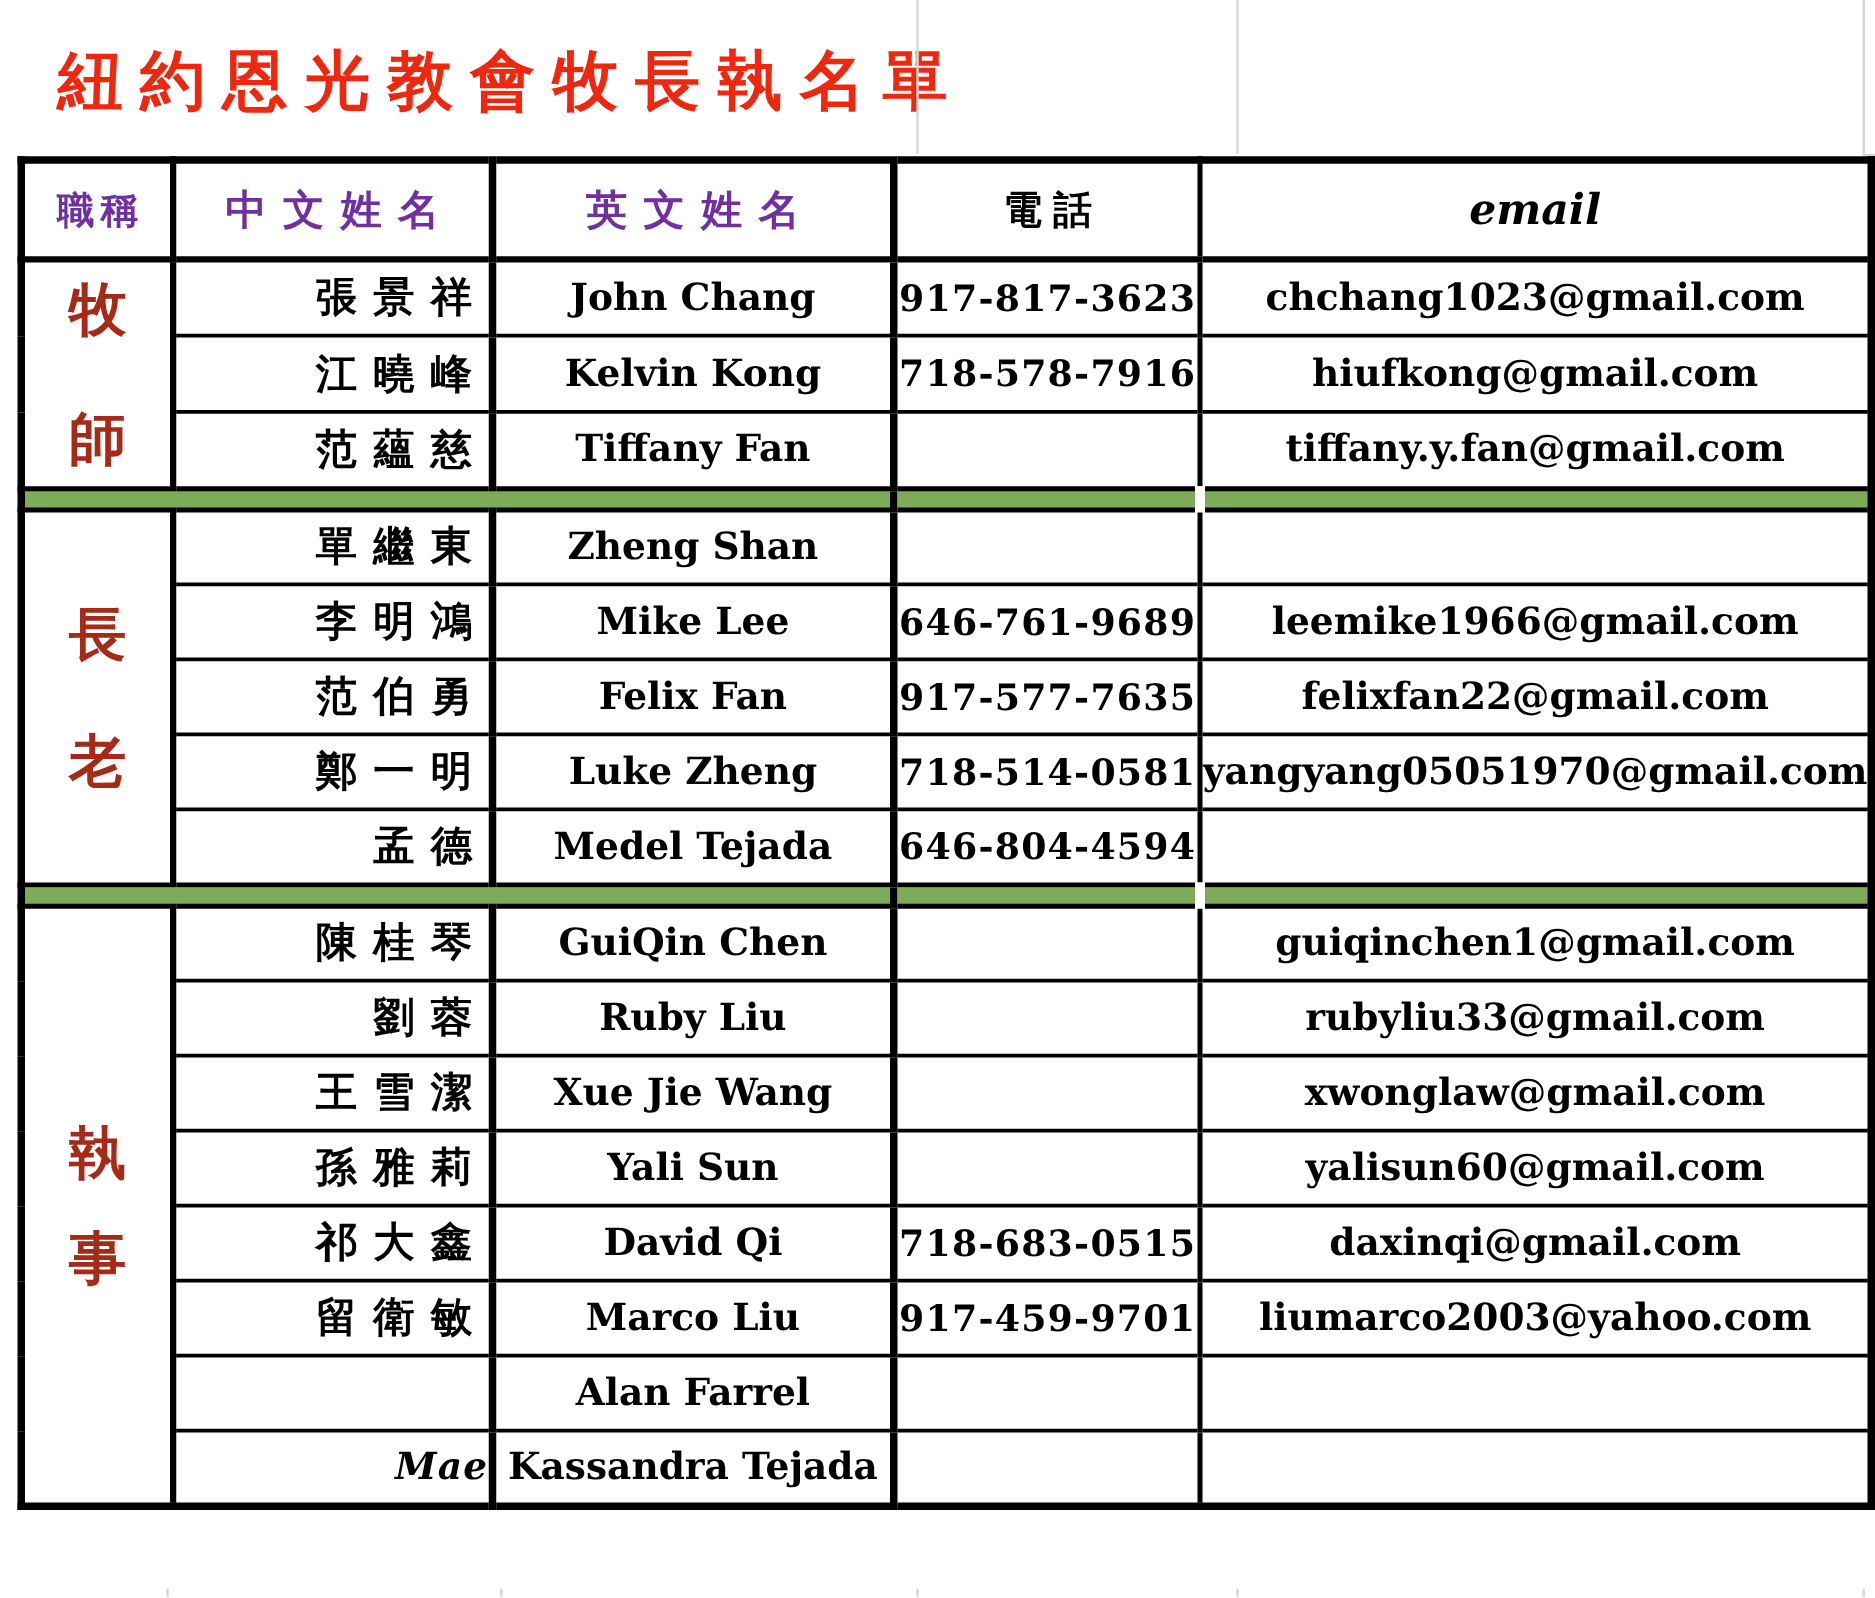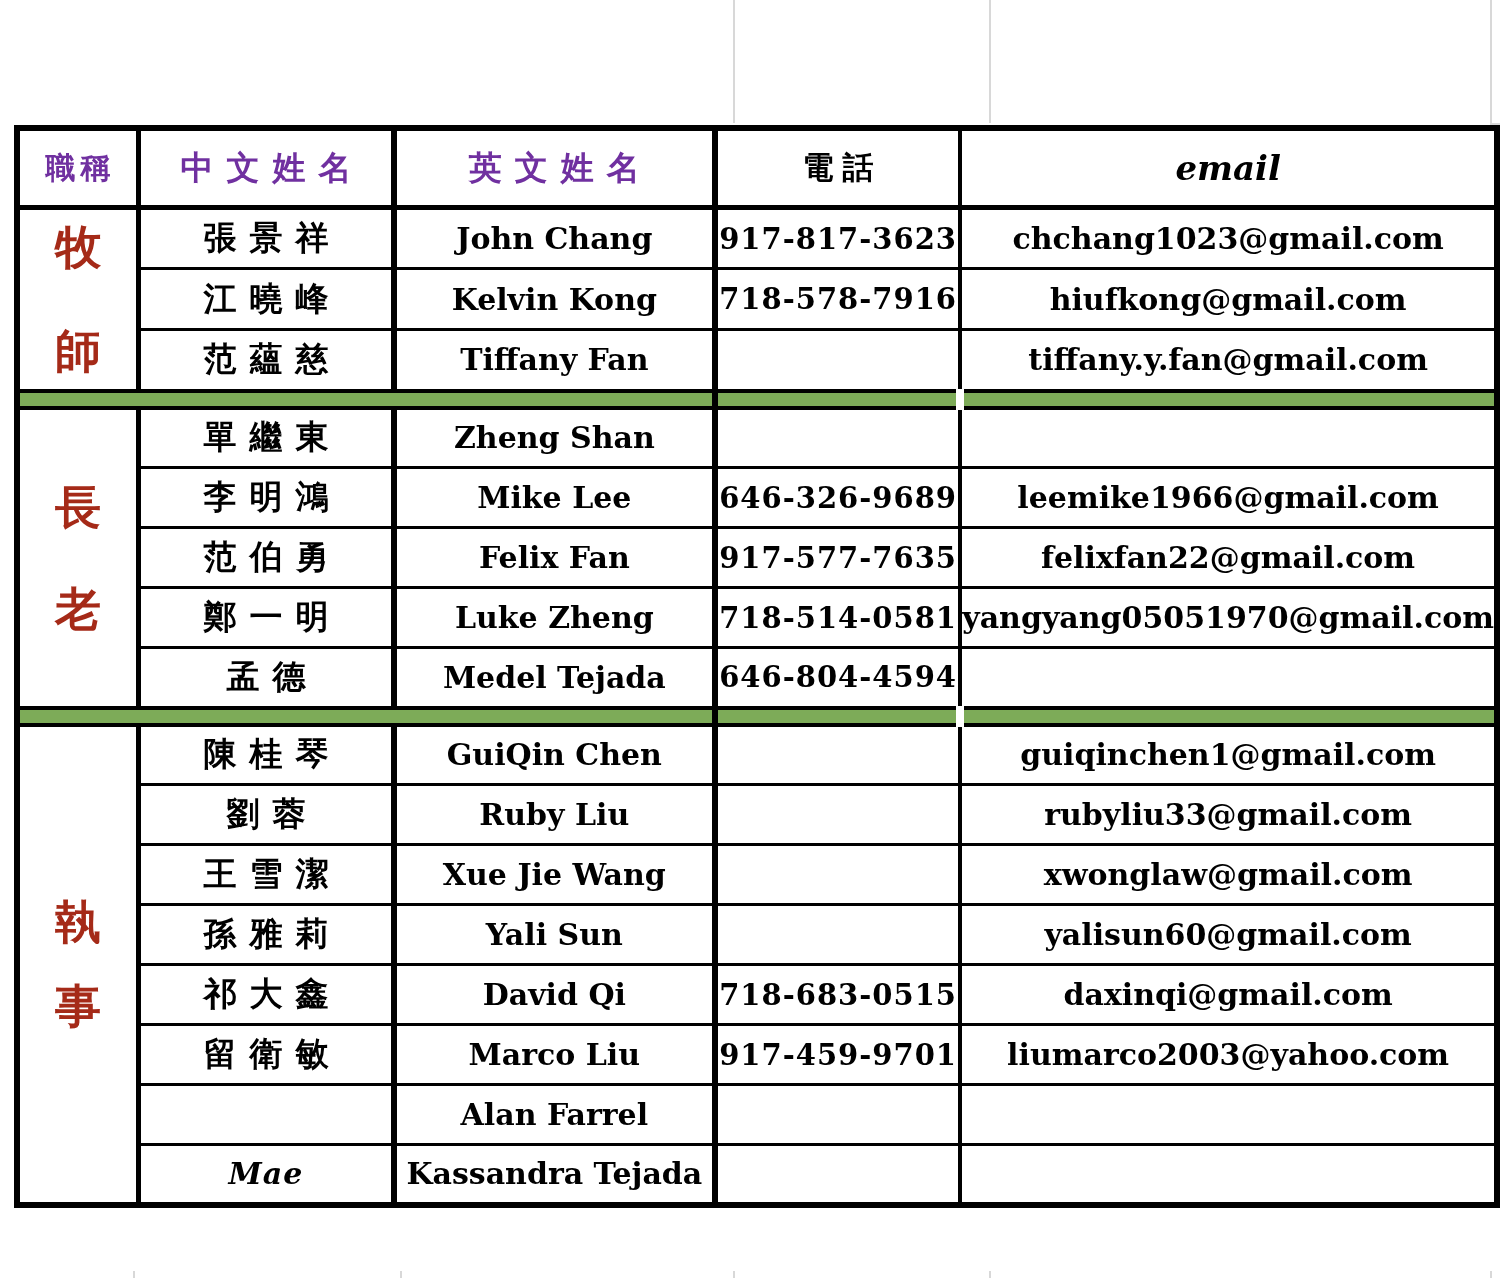--- a/index.html
+++ b/index.html
@@ -31,21 +31,21 @@
   tr.r{height:60px;}
   tr.rp{height:61px;}
 
   .zh{font-family:"DejaVu Sans",sans-serif;font-weight:bold;}
   .hp{color:#7030a0;}
   .h-role{font-size:30px;letter-spacing:5px;text-indent:5px;}
   .h-name{font-size:33px;letter-spacing:13px;text-indent:13px;}
   .h-phone{font-size:31px;letter-spacing:9px;text-indent:9px;color:#000;}
   .h-email{font-size:34px;font-style:italic;font-family:"DejaVu Serif",serif;color:#000;}
 
-  .cn{font-size:33px;letter-spacing:13px;text-indent:13px;}
+  .cn{font-size:33px;letter-spacing:13px;text-indent:13px;text-align:right;}
   .en{font-size:30px;font-weight:bold;text-align:center;}
   .phone{font-size:29px;font-weight:bold;letter-spacing:1px;}
   .email{font-size:30px;font-weight:bold;}
   .latin{font-family:"DejaVu Serif",serif;font-style:italic;font-weight:bold;
          font-size:30px;letter-spacing:1px;text-indent:0;}
 
   .rolecell{border-right-width:5px;}
   .stack{display:flex;flex-direction:column;align-items:center;justify-content:center;
          color:#a52a18;font-family:"DejaVu Sans",sans-serif;font-weight:bold;font-size:46px;line-height:1;}
   .g0 .stack{gap:58px;}
@@ -54,20 +54,21 @@
 
   tr.sep td{background:#7dab58;height:13px;border-top:4px solid #000;border-bottom:4px solid #000;}
   td.sep-mid{border-left:6px solid #000;}
   td.sep-right{border-left:8px solid #ffffff;}
 </style>
 </head>
 <body>
 
 <div class="canvas">
 
+  <div class="title">紐約恩光教會牧長執名單</div>
 
   <div class="gl" style="left:733px;top:0;width:2px;height:123px;"></div>
   <div class="gl" style="left:989px;top:0;width:2px;height:123px;"></div>
   <div class="gl" style="left:1490px;top:0;width:2px;height:123px;"></div>
   <div class="gl" style="left:1490px;top:123px;width:10px;height:2px;"></div>
 
   <div class="gl" style="left:133px;top:1271px;width:2px;height:7px;"></div>
   <div class="gl" style="left:400px;top:1271px;width:2px;height:7px;"></div>
   <div class="gl" style="left:733px;top:1271px;width:2px;height:7px;"></div>
   <div class="gl" style="left:989px;top:1271px;width:2px;height:7px;"></div>
@@ -133,21 +134,21 @@
           </div>
         </td>
         <td class="c2 zh cn">單繼東</td>
         <td class="c3 en">Zheng Shan</td>
         <td class="c4 phone"></td>
         <td class="email"></td>
       </tr>
       <tr class="r">
         <td class="c2 zh cn">李明鴻</td>
         <td class="c3 en">Mike Lee</td>
-        <td class="c4 phone">646-326-9689</td>
+        <td class="c4 phone">646-761-9689</td>
         <td class="email">leemike1966@gmail.com</td>
       </tr>
       <tr class="r">
         <td class="c2 zh cn">范伯勇</td>
         <td class="c3 en">Felix Fan</td>
         <td class="c4 phone">917-577-7635</td>
         <td class="email">felixfan22@gmail.com</td>
       </tr>
       <tr class="r">
         <td class="c2 zh cn">鄭一明</td>

